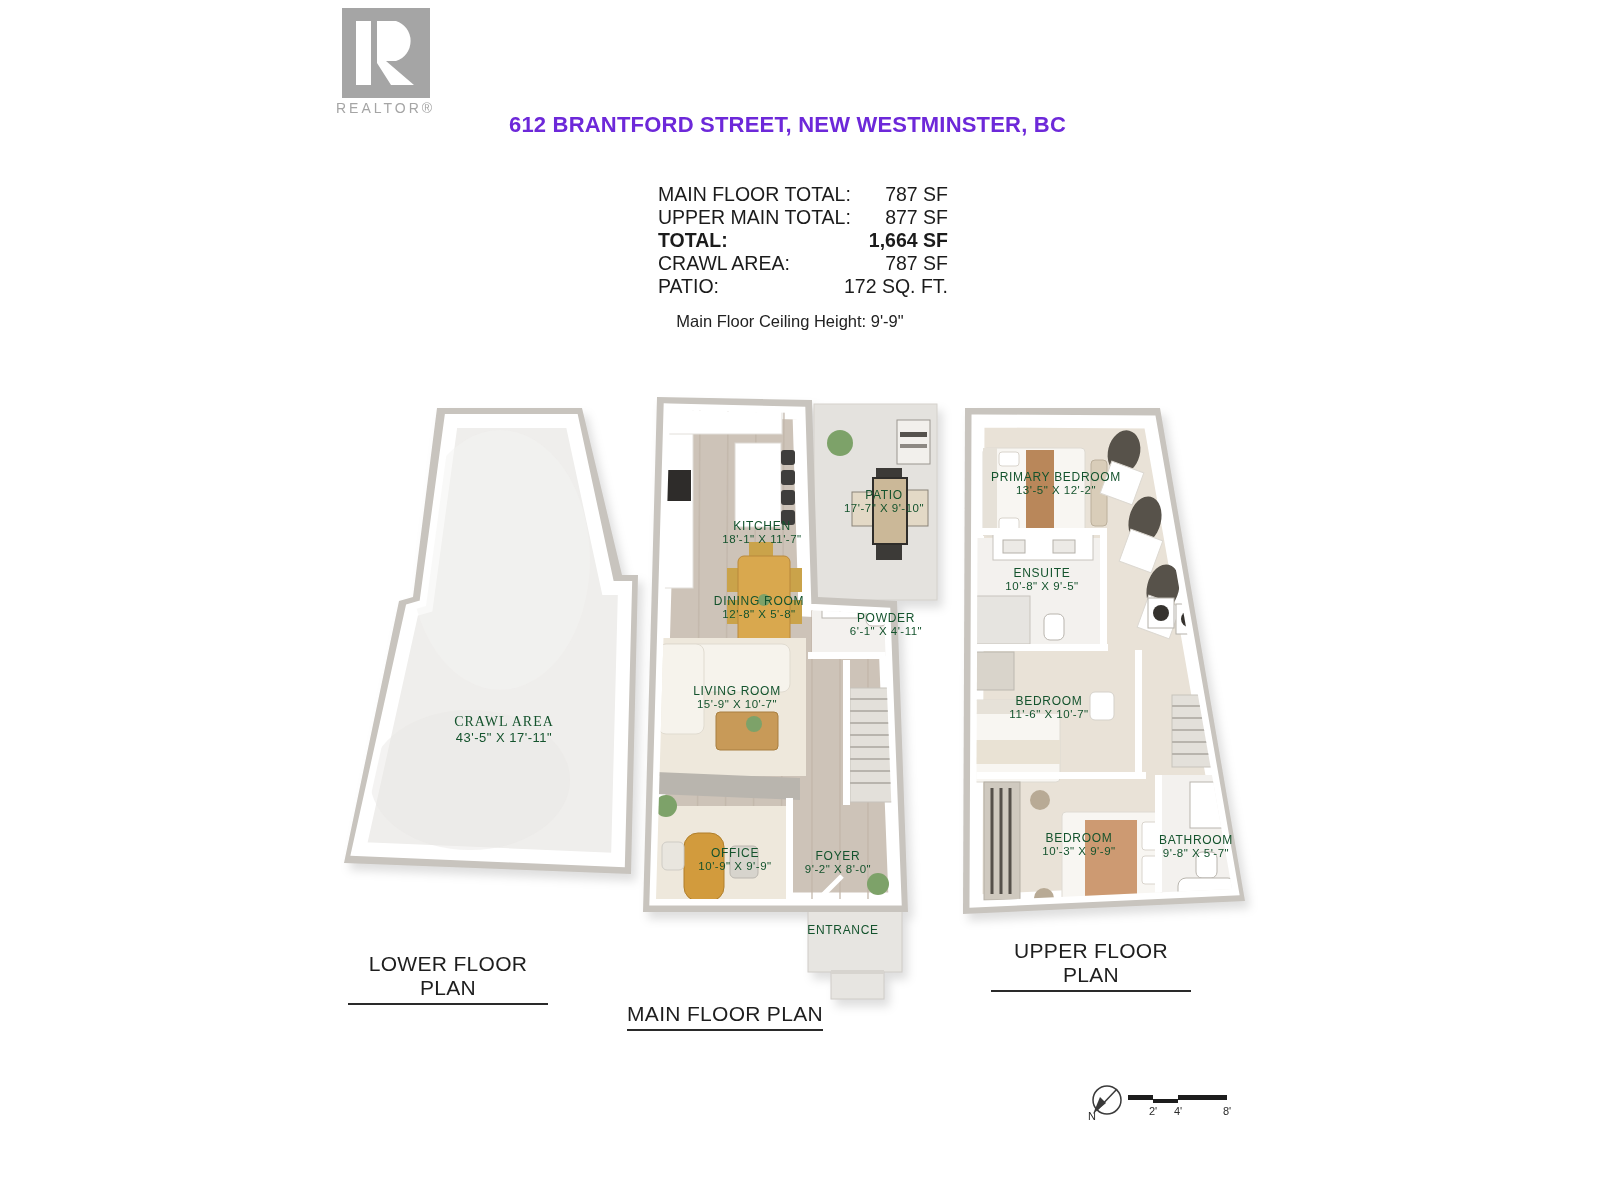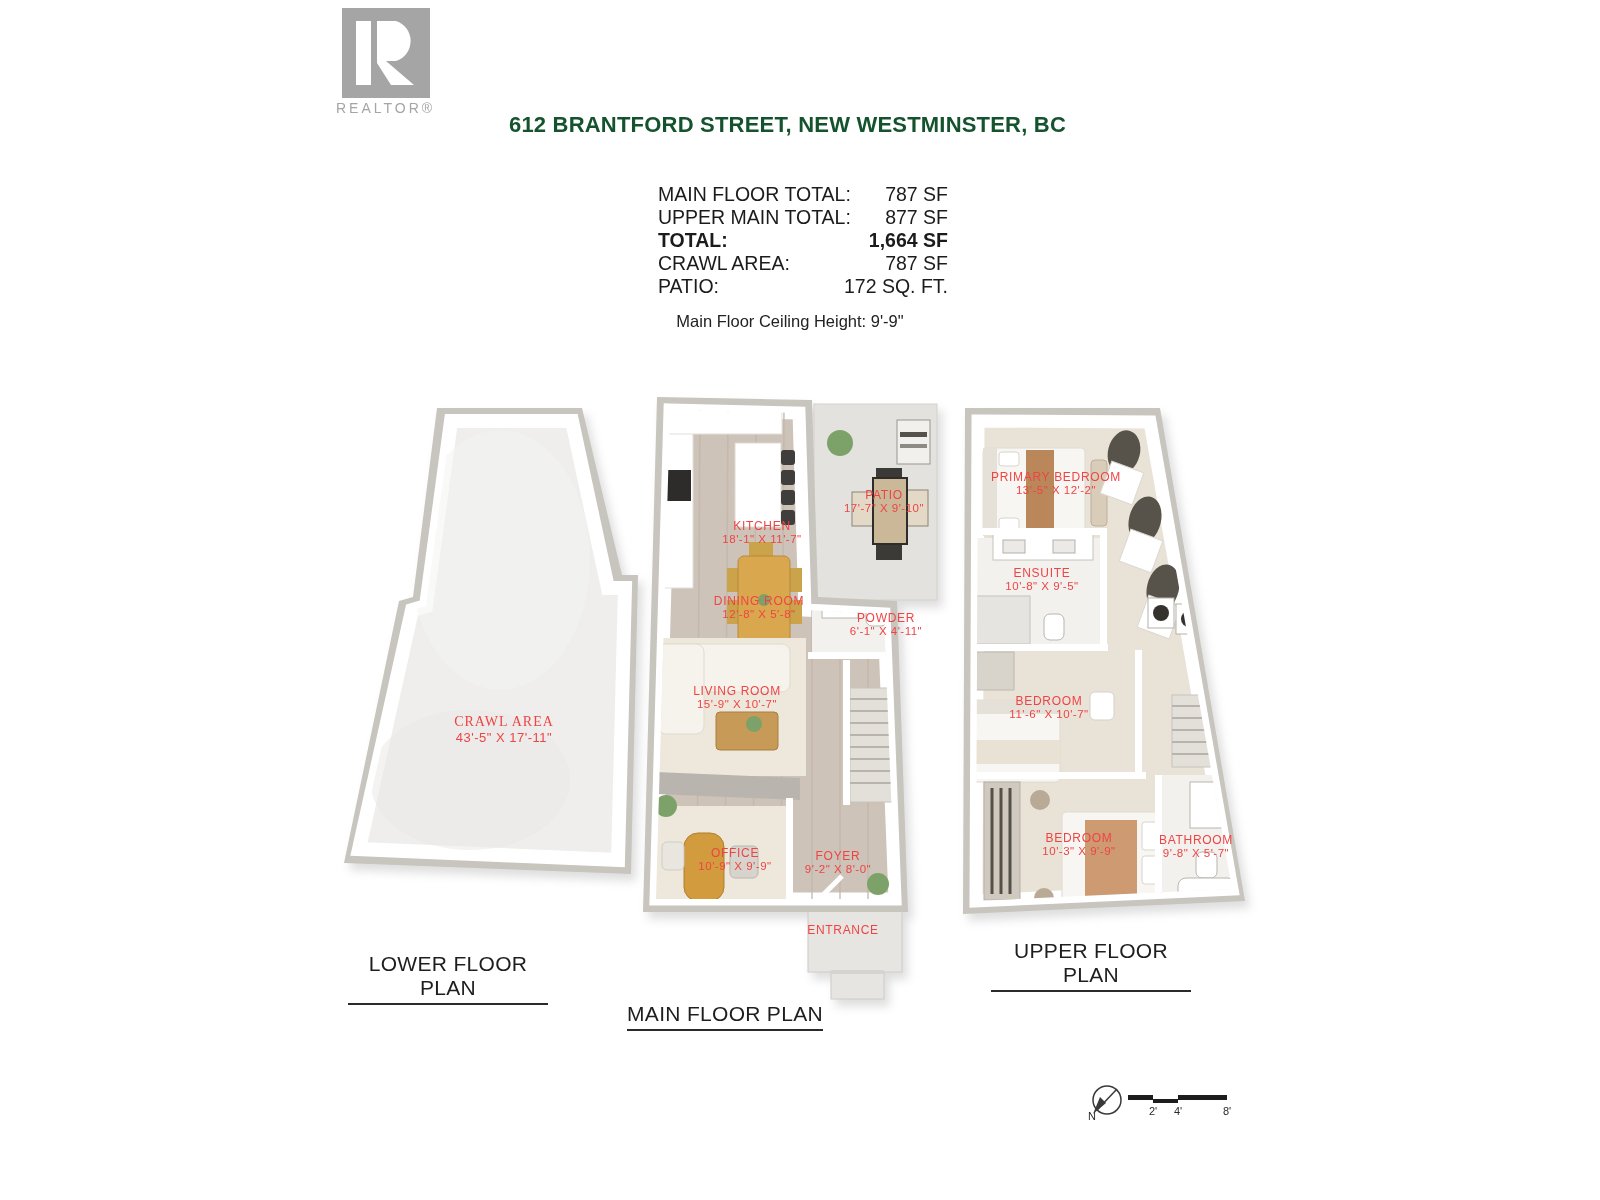--- a/index.html
+++ b/index.html
@@ -5,35 +5,35 @@
   html,body{margin:0;padding:0;background:#ffffff;}
   .page{position:relative;width:1600px;height:1200px;background:#ffffff;overflow:hidden;
         font-family:"Liberation Sans",sans-serif;color:#1c1c1c;}
   .abs{position:absolute;}
   svg{display:block;}
 
   
   .brand-text{position:absolute;left:336px;top:100px;width:110px;font-size:14px;letter-spacing:3px;
               color:#a5a5a5;font-weight:normal;}
   .title{position:absolute;left:0px;top:112px;width:1575px;text-align:center;
-         font-size:22px;font-weight:bold;color:#14532d;letter-spacing:0.2px;}
+         font-size:22px;font-weight:bold;color:#6d28d9;letter-spacing:0.2px;}
 
   
   .totals{position:absolute;left:658px;top:183px;width:290px;}
   .total-row{display:flex;justify-content:space-between;font-size:19.5px;line-height:23px;color:#1b1b1b;align-items:flex-end;}
   .total-row.bold{font-weight:bold;}
   .ceiling-note{position:absolute;left:590px;top:312px;width:400px;text-align:center;
                 font-size:16.5px;color:#222;}
 
   
   .plan-title{position:absolute;text-align:center;font-size:21px;color:#1e1e1e;letter-spacing:0.3px;}
   .plan-title span{display:inline-block;border-bottom:2px solid #2a2a2a;padding-bottom:3px;}
 
   
-  .room-label{position:absolute;text-align:center;color:#ef4444;}
+  .room-label{position:absolute;text-align:center;color:#14532d;}
   .room-name{font-size:12px;letter-spacing:0.7px;line-height:14px;white-space:nowrap;}
   .room-dims{font-size:11.5px;letter-spacing:0.5px;line-height:13px;white-space:nowrap;}
   .room-label.big .room-name{font-size:14px;line-height:16px;letter-spacing:1px;font-family:Liberation Serif, serif;}
   .room-label.big .room-dims{font-size:13px;line-height:15px;}
 
   
   .tick{position:absolute;font-size:11px;color:#2b2b2b;width:24px;text-align:center;}
   .north-label{position:absolute;font-size:11px;color:#2b2b2b;}
 </style>
 </head>

